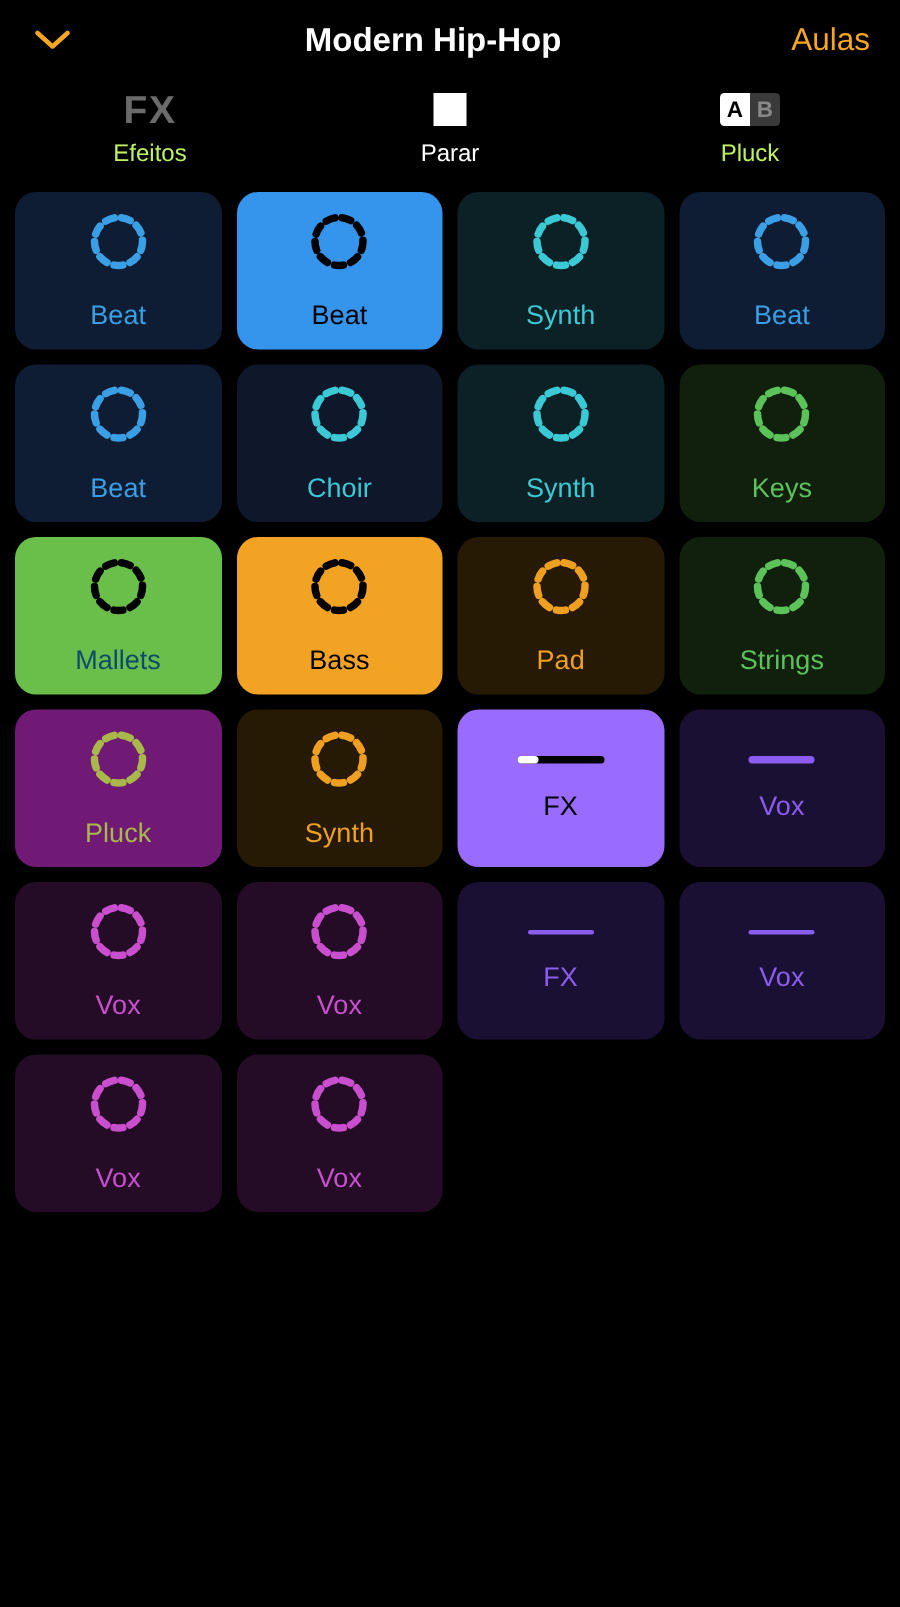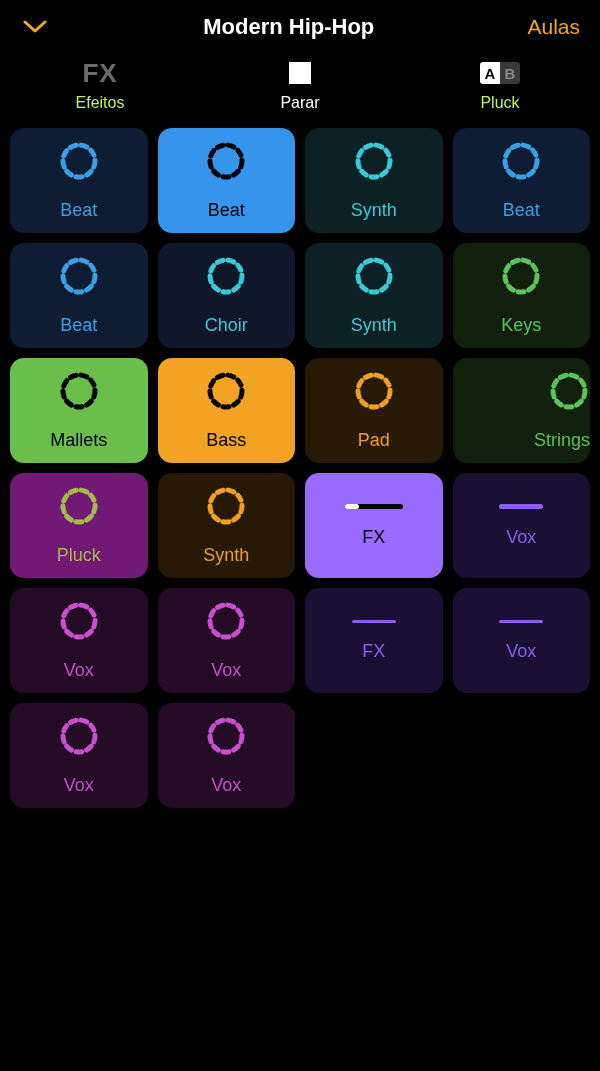--- a/index.html
+++ b/index.html
@@ -113,35 +113,35 @@
     <div class="pad" style="background: rgb(16, 32, 12);">
       <div class="ring"><svg viewBox="0 0 42 42">
           <circle cx="21" cy="21" r="16" fill="none" stroke="#5cc25a" stroke-width="5" stroke-dasharray="6 5" stroke-linecap="round"></circle>
         </svg></div>
       <div class="pad-label" style="color:#5cc25a">Keys</div>
     </div>
     <div class="pad" style="background: rgb(106, 191, 75);">
       <div class="ring"><svg viewBox="0 0 42 42">
           <circle cx="21" cy="21" r="16" fill="none" stroke="#000" stroke-width="5" stroke-dasharray="6 5" stroke-linecap="round"></circle>
         </svg></div>
-      <div class="pad-label" style="color:#000000">Mallets</div>
+      <div class="pad-label" style="color:#0c4a6e">Mallets</div>
     </div>
     <div class="pad" style="background: rgb(242, 163, 36); align-items: center;">
       <div class="ring"><svg viewBox="0 0 42 42">
           <circle cx="21" cy="21" r="16" fill="none" stroke="#000" stroke-width="5" stroke-dasharray="6 5" stroke-linecap="round"></circle>
         </svg></div>
       <div class="pad-label" style="color:#000">Bass</div>
     </div>
     <div class="pad" style="background: rgb(38, 26, 4);">
       <div class="ring"><svg viewBox="0 0 42 42">
           <circle cx="21" cy="21" r="16" fill="none" stroke="#f0a020" stroke-width="5" stroke-dasharray="6 5" stroke-linecap="round"></circle>
         </svg></div>
       <div class="pad-label" style="color:#f0a020">Pad</div>
     </div>
-    <div class="pad" style="background: rgb(16, 32, 12); align-items: flex-end;">
+    <div class="pad" style="background: rgb(16, 32, 12);">
       <div class="ring"><svg viewBox="0 0 42 42">
           <circle cx="21" cy="21" r="16" fill="none" stroke="#5cc25a" stroke-width="5" stroke-dasharray="6 5" stroke-linecap="round"></circle>
         </svg></div>
       <div class="pad-label" style="color:#5cc25a">Strings</div>
     </div>
     <div class="pad" style="background: #701a75;">
       <div class="ring"><svg viewBox="0 0 42 42">
           <circle cx="21" cy="21" r="16" fill="none" stroke="#a8b84a" stroke-width="5" stroke-dasharray="6 5" stroke-linecap="round"></circle>
         </svg></div>
       <div class="pad-label" style="color:#a8b84a">Pluck</div>

